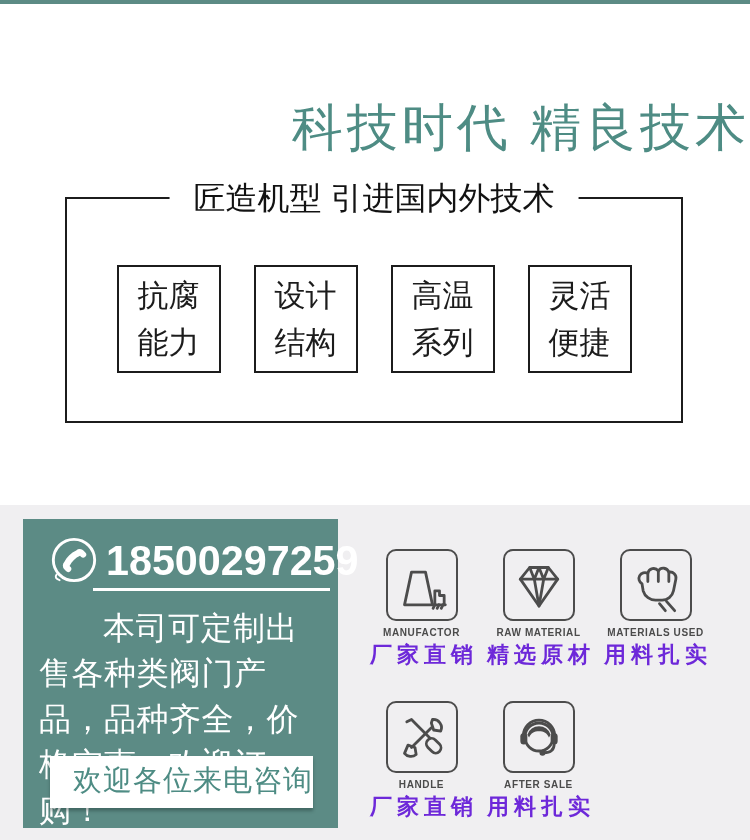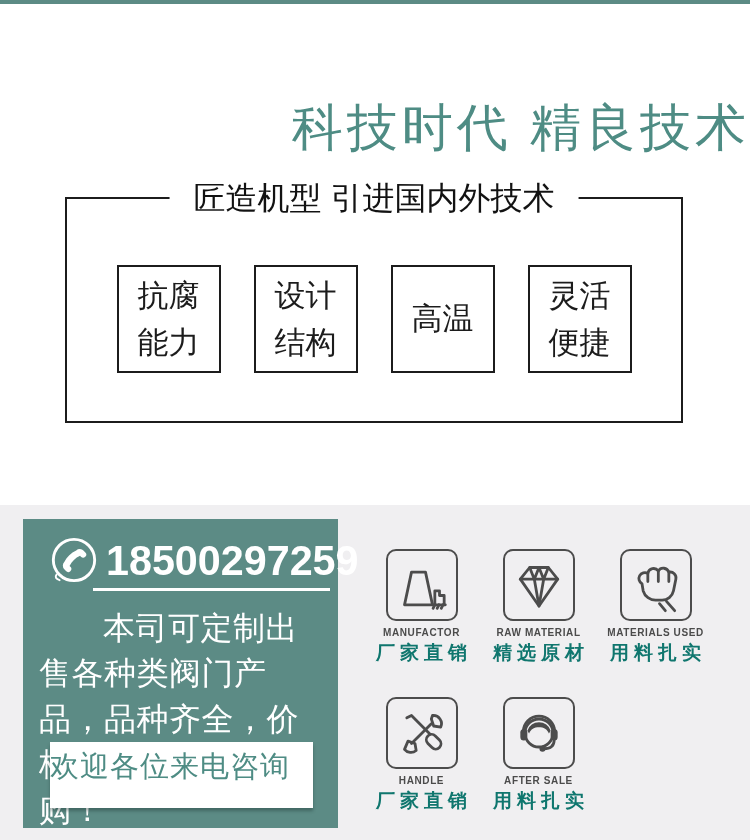--- a/index.html
+++ b/index.html
@@ -50,39 +50,39 @@
     transform:scaleX(0.96); transform-origin:left center;
   }
   .phone-underline { height:3px; background:#ffffff; margin:3px 8px 0 70px; }
   .contact-desc {
     margin:15px 12px 0 16px; font-size:32px; line-height:1.42;
     text-indent:2em; letter-spacing:0.5px; color:#ffffff;
   }
   .cta-button {
     position:absolute; left:27px; bottom:20px; width:263px;
     background:#ffffff; color:#4e8c84; font-size:29px; font-weight:500;
-    text-align:left; padding:5px 0 21px; letter-spacing:1px; white-space:nowrap;
+    text-align:right; padding:5px 0 7px; letter-spacing:1px; white-space:nowrap;
     box-shadow:0 3px 3px rgba(20,40,38,0.35); cursor:pointer;
   }
 
   .badges-grid {
     position:absolute; left:363px; top:44px;
     display:grid; grid-template-columns:repeat(3,117px); row-gap:31px;
   }
   .badge { display:flex; flex-direction:column; align-items:center; }
   .badge-icon-box {
     width:72px; height:72px; border:2.5px solid #4c4c4c; border-radius:10px;
     display:flex; align-items:center; justify-content:center; margin-bottom:6px;
   }
   .badge-icon-box svg { width:56px; height:56px; }
   .badge-en {
     font-size:10px; font-weight:700; color:#4b4b4b; letter-spacing:0.6px; white-space:nowrap;
   }
   .badge-zh {
-    font-size:19px; font-weight:700; color:#0f766e; letter-spacing:5px;
+    font-size:22px; font-weight:700; color:#6d28d9; letter-spacing:5px;
     margin-top:2px; margin-right:-5px; white-space:nowrap;text-align:right;
   }
   .ic { stroke:#4c4c4c; stroke-width:2.4; fill:none; stroke-linecap:round; stroke-linejoin:round; }
   .icf { fill:#4c4c4c; stroke:none; }
 </style>
 </head>
 <body>
 
 <div class="page">
 
@@ -96,20 +96,21 @@
       <div class="feature-box">
         <span>抗腐</span>
         <span>能力</span>
       </div>
       <div class="feature-box">
         <span>设计</span>
         <span>结构</span>
       </div>
       <div class="feature-box">
         <span>高温</span>
+        <span>系列</span>
       </div>
       <div class="feature-box">
         <span>灵活</span>
         <span>便捷</span>
       </div>
     </div>
   </div>
 
   <div class="bottom-section">
 

